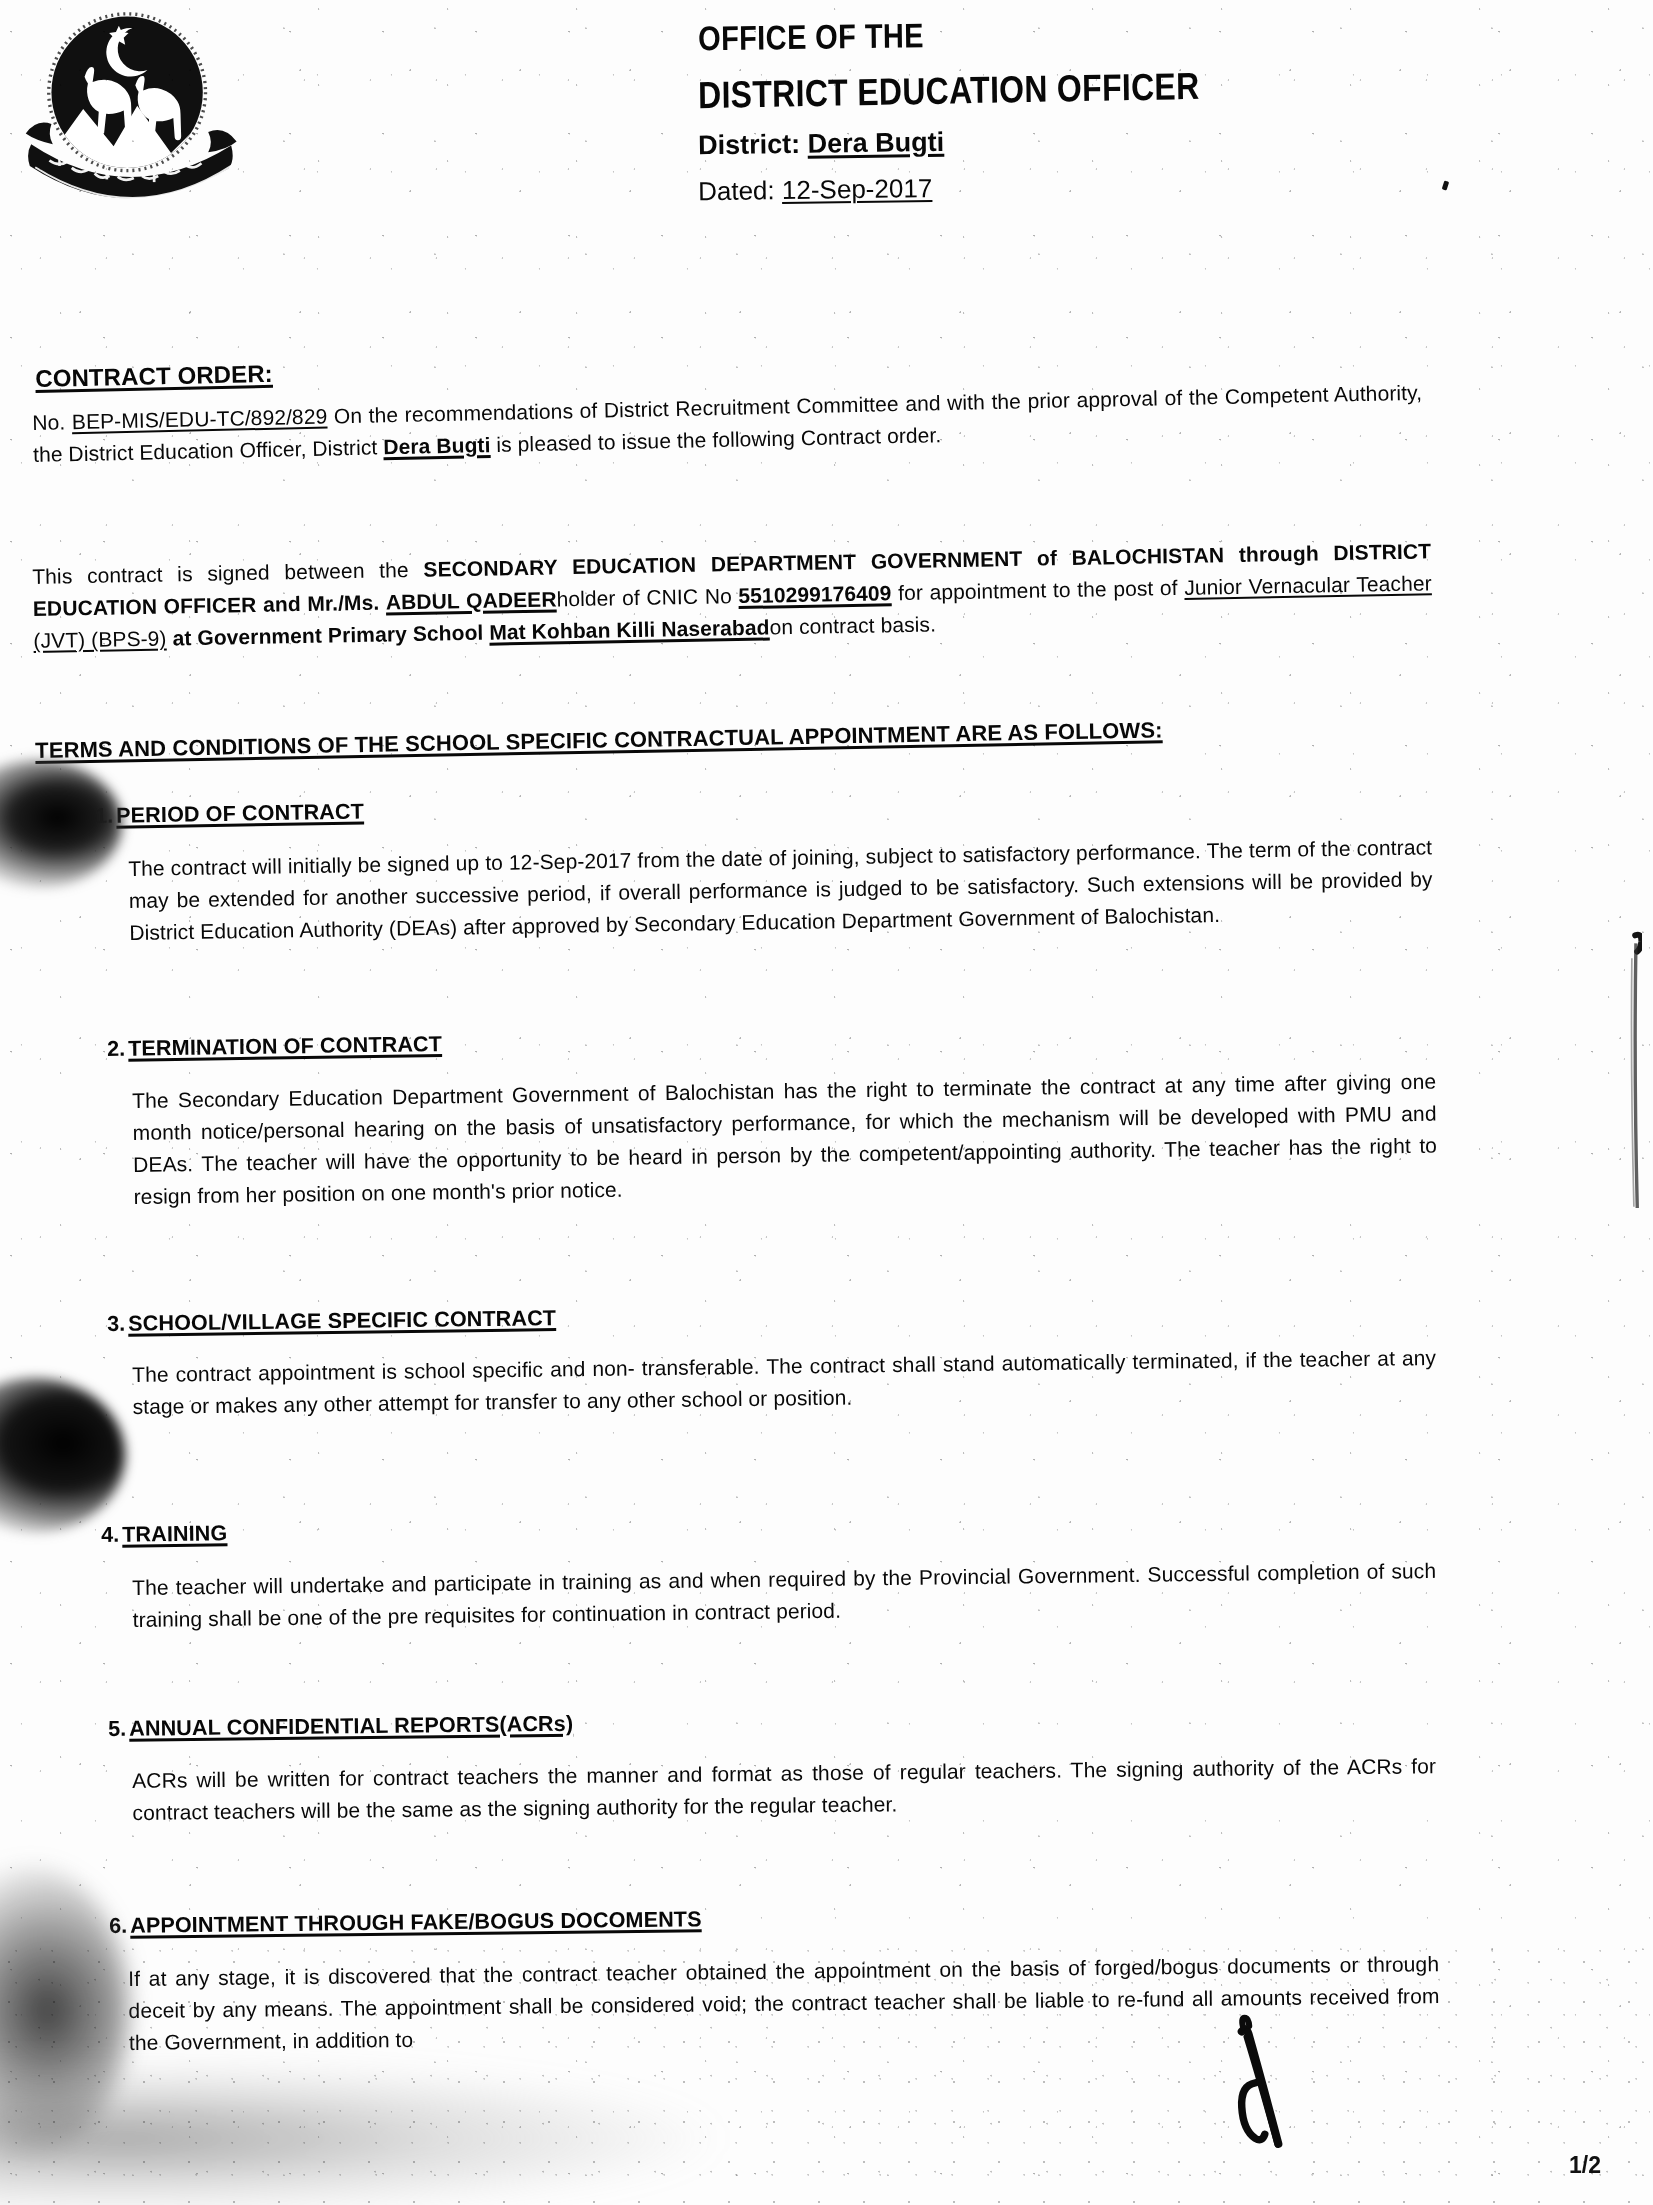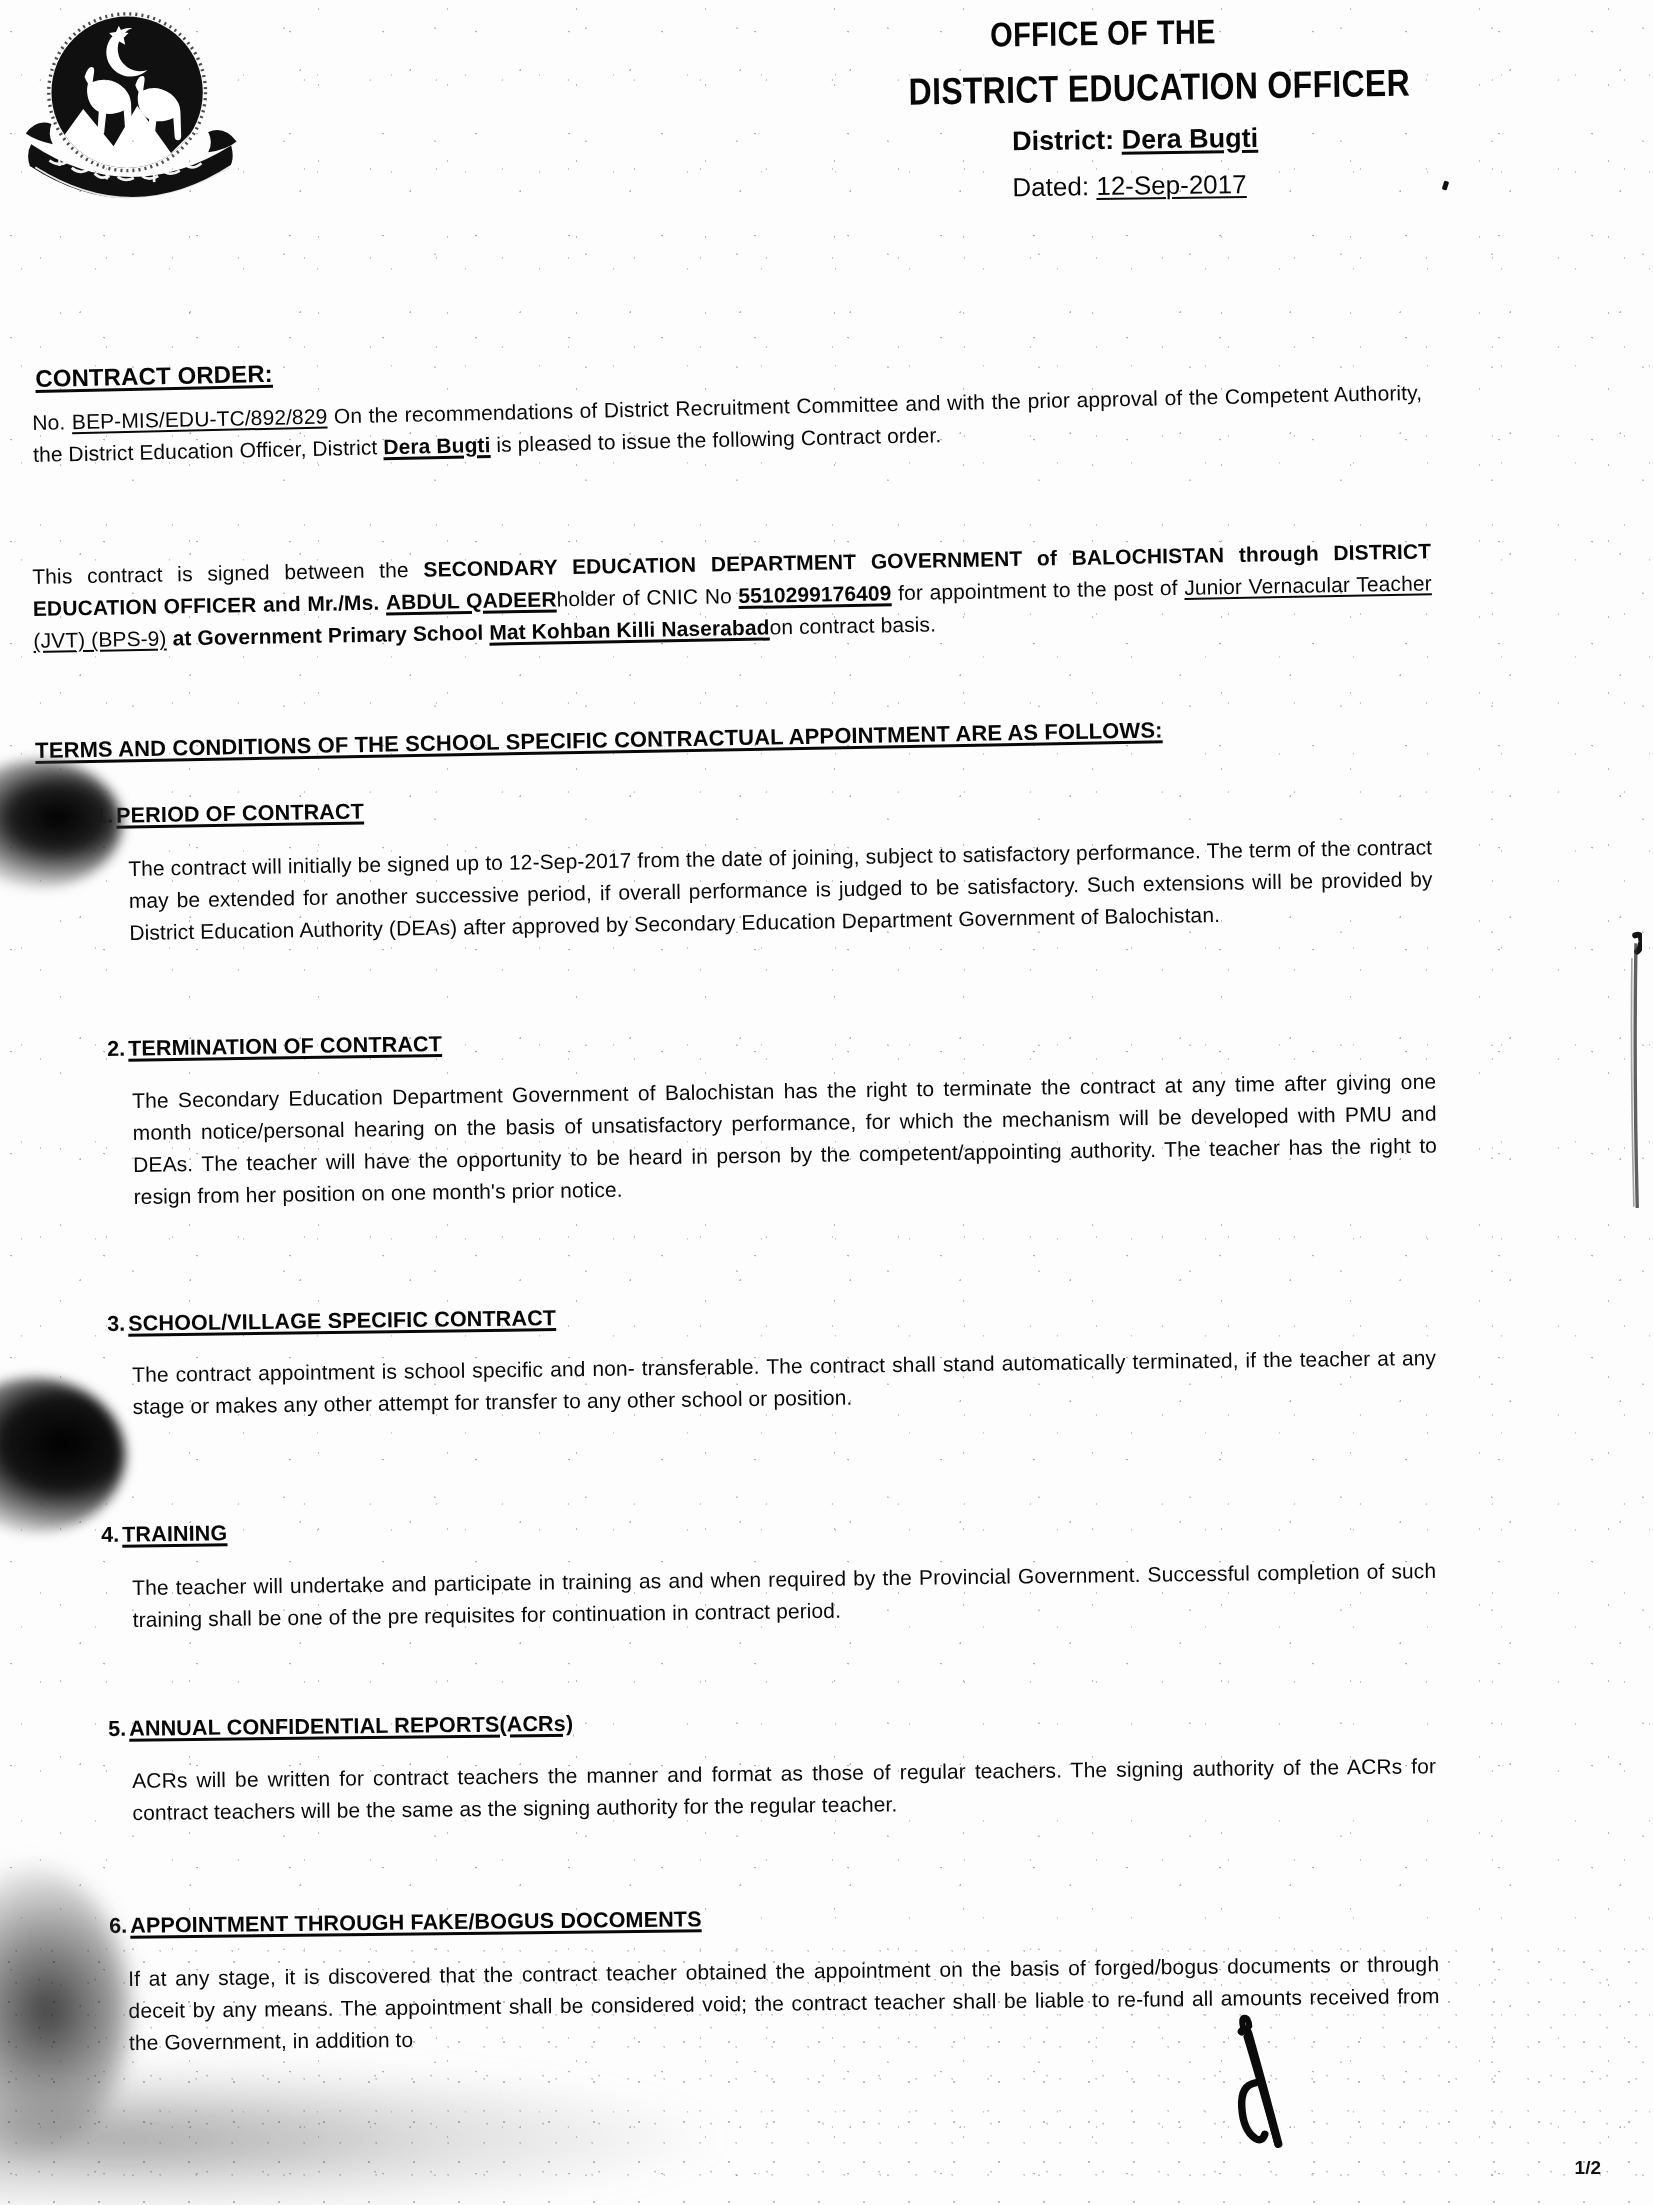--- a/index.html
+++ b/index.html
@@ -35,23 +35,23 @@
       74px 97px, 151px 113px, 66px 89px;
   }
 
   
   #emblem{
     position:absolute; left:19px; top:1.4px;
     width:223px; height:223px;
   }
 
   #header-block{
-    position:absolute; right:51px; top:0px;
+    position:absolute; right:78px; top:0px;
     width:878px;
-    text-align:center;
+    text-align:left;
   }
   .hdr-line1{
     font-weight:bold;
     font-size:29px;
     letter-spacing:0.4px;
     padding-right:122px;
     transform:scaleY(1.18) rotate(-.7deg);
     transform-origin:right center;
     margin-top:9.5px;
   }
@@ -157,21 +157,21 @@
       radial-gradient(circle at 45% 15%, rgba(0,0,0,.4) 0 0.7px, transparent 1.1px);
     background-size:45px 40px, 56px 48px, 36px 32px;
   }
 
   
   #signature{ position:absolute; left:1216px; top:2003px; width:149px; height:203px; }
 
   
   #page-num{
     position:absolute; right:53px; bottom:26px;
-    font-size:19px; font-weight:bold; color:#111;
+    font-size:23px; font-weight:bold; color:#111;
   }
 </style>
 </head>
 <body>
 
 <div id="page">
 
   <div id="emblem">
     <svg viewBox="0 0 330 330" width="223" height="223">
       <defs>

